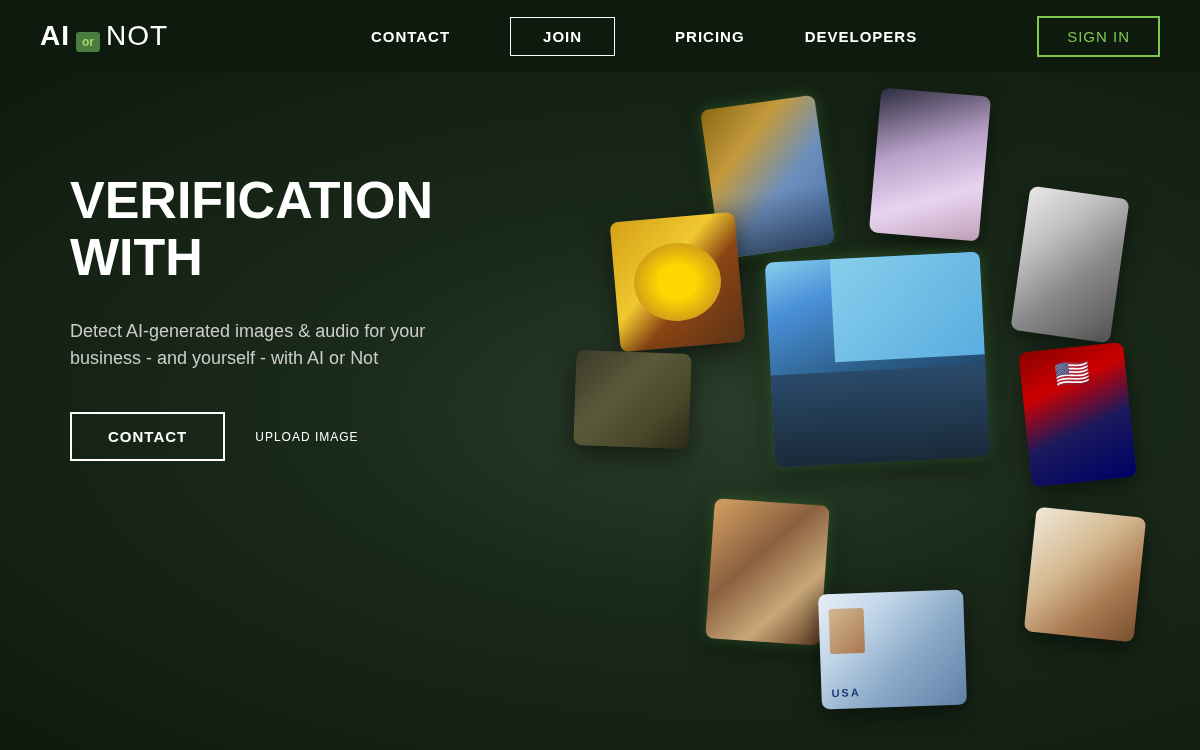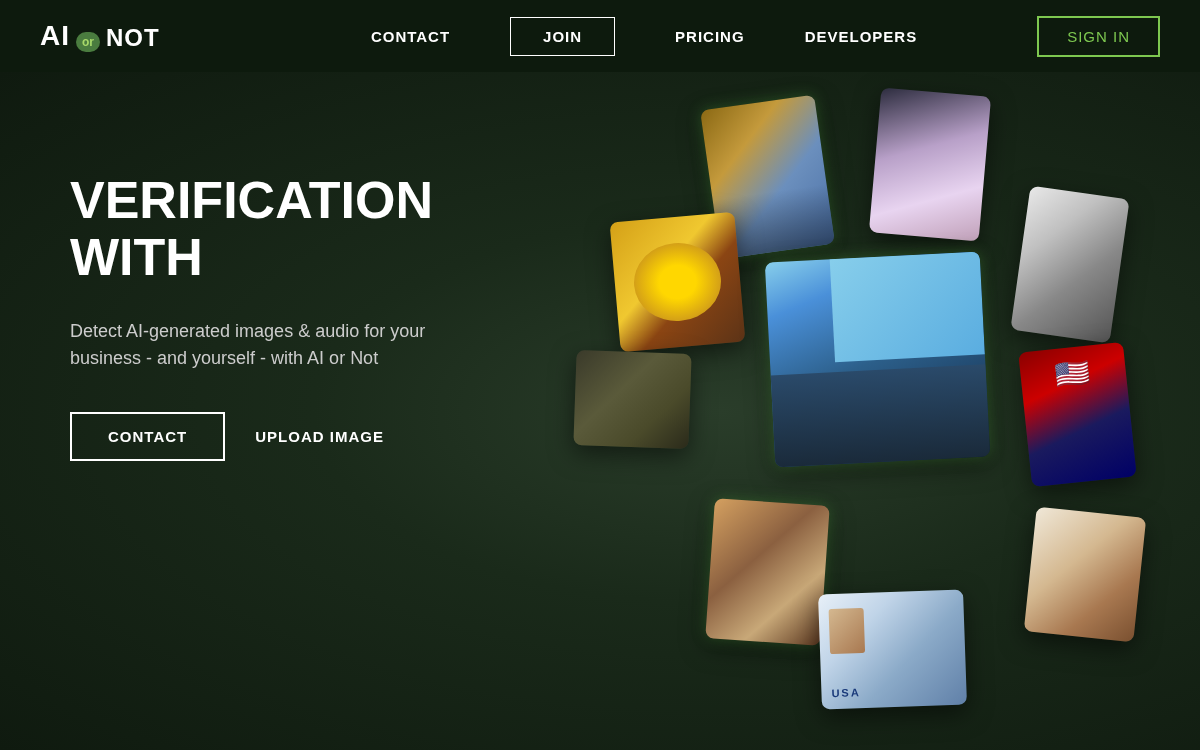--- a/index.html
+++ b/index.html
@@ -36,27 +36,27 @@
       color: #fff;
       letter-spacing: 1px;
     }
 
     .logo-or {
       background-color: #4a7c3f;
       color: #a8d96a;
       font-size: 12px;
       font-weight: 700;
       padding: 3px 6px;
-      border-radius: 10px;
+      border-radius: 3px;
       text-transform: lowercase;
     }
 
     .logo-not {
-      font-size: 24px;
-      font-weight: 700;
+      font-size: 28px;
+      font-weight: 400;
       color: #fff;
       letter-spacing: 1px;
     }
 
     .nav-links {
       display: flex;
       align-items: center;
       gap: 60px;
     }
 
@@ -141,22 +141,22 @@
       font-size: 15px;
       font-weight: 700;
       letter-spacing: 1px;
       text-transform: uppercase;
       background: transparent;
       cursor: pointer;
     }
 
     .btn-upload {
       color: #fff;
-      font-size: 15px;
-      font-weight: 700;
+      font-size: 12px;
+      font-weight: 400;
       letter-spacing: 1px;
       text-transform: uppercase;
       background: transparent;
       border: none;
       cursor: pointer;
     }
 
     
     .collage {
       position: absolute;

